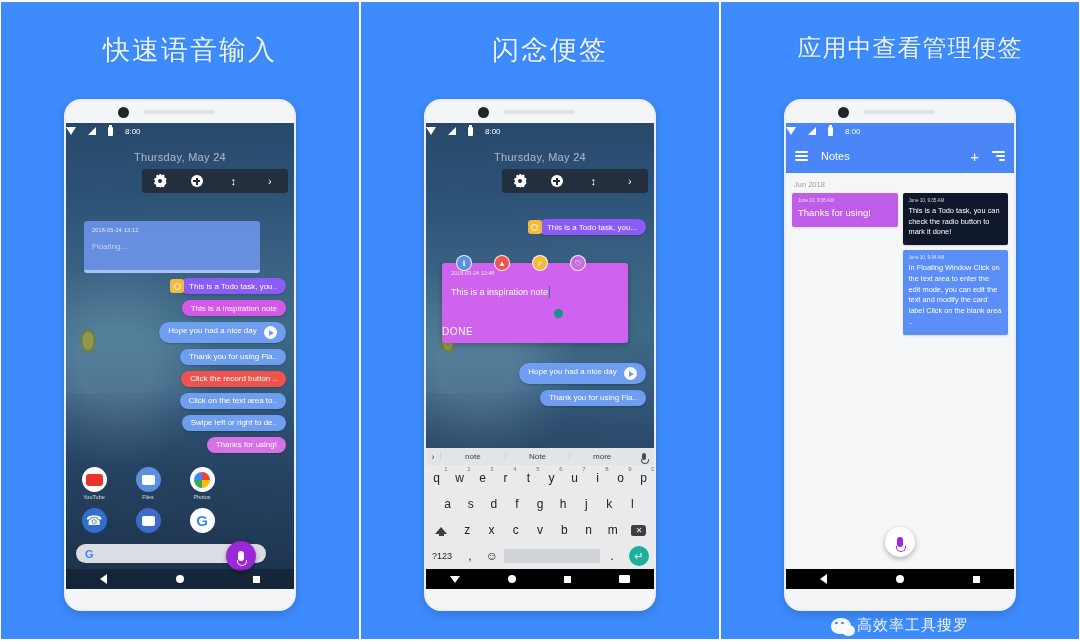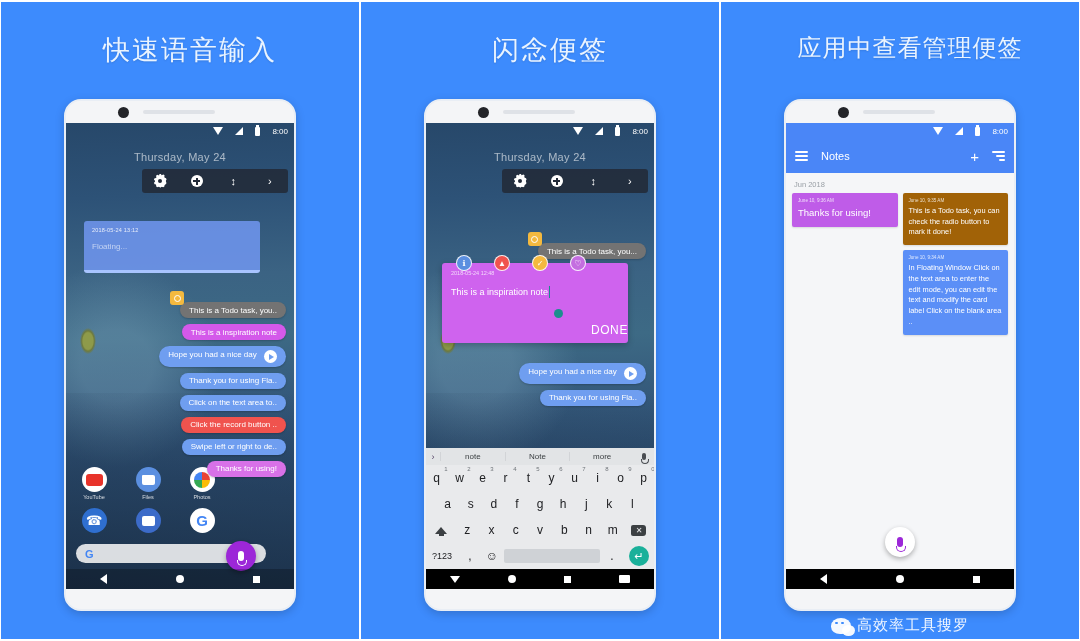--- a/index.html
+++ b/index.html
@@ -44,22 +44,22 @@
     position: relative; height: 22px; background: #f4f5f7;
     display: flex; align-items: center;
   }
   .cam { width: 11px; height: 11px; border-radius: 50%; background: #232428; margin-left: 52px; }
   .speaker { width: 72px; height: 4px; border-radius: 3px; background: #dfe2e7; margin-left: 14px; }
   .screen { position: relative; height: 466px; overflow: hidden; background: #2b4b6b; }
   .phone-bottom { height: 22px; background: #f4f5f7; }
 
   
   .statusbar {
-    height: 16px; display: flex; align-items: center; justify-content: flex-end;
-    gap: 12px; padding-right: 6px; color: #fff; font-size: 8px; position: relative; z-index: 6;
+    height: 16px; display: flex; align-items: center; 
+    gap: 12px; padding-right: 16px; color: #fff; font-size: 8px; position: relative; z-index: 6;
   }
   .ic-wifi { width: 0; height: 0; border-left: 5px solid transparent; border-right: 5px solid transparent; border-top: 8px solid #fff; }
   .ic-sig { width: 0; height: 0; border-left: 8px solid transparent; border-bottom: 8px solid #fff; position: relative; }
   .ic-sig::after { content:"¹²"; position:absolute; left:-8px; top:-9px; font-size:5px; color:#fff; }
   .ic-bat { width: 5px; height: 9px; background: #fff; border-radius: 1px; position: relative; }
   .ic-bat::before { content:""; position:absolute; top:-2px; left:1px; width:3px; height:2px; background:#fff; }
   .clock { font-size: 8px; }
 
   
   .wallpaper {
@@ -114,21 +114,21 @@
   .nc-body { font-size: 8px; color: rgba(255,255,255,.6); margin-top: 9px; }
 
   
   .bubbles { position: absolute; left: 0; top: 155px; width: 100%; z-index: 3; }
   .bub-row { display: flex; justify-content: flex-end; padding-right: 8px; margin-bottom: 6px; align-items: center; }
   .bub {
     max-width: 150px; border-radius: 11px; padding: 3.5px 9px;
     color: #fff; font-size: 8px; white-space: nowrap; overflow: hidden;
     box-shadow: 0 1px 2px rgba(0,0,0,.2);
   }
-  .bub.todo { background: #737373; margin-top: 24px; }
+  .bub.todo { background: #8b5cf6; }
   .bub.insp { background: #d459ea; }
   .bub.blue { background: #6f9ef0; }
   .bub.red  { background: #f0534e; }
   .bub.pink { background: #d871e8; }
   .bub-ic {
     width: 14px; height: 14px; border-radius: 3px; background: #f4b93f;
     margin-right: -4px; display: flex; align-items: center; justify-content: center; z-index:2;
   }
   .bub-ic i { width: 7px; height: 7px; border-radius: 50%; border: 1.6px solid #fff; display:block; }
   .play-ic {
@@ -188,21 +188,21 @@
   .act.y { background:#f4b93f; } .act.p { background:#c46ee0; }
   .edit-card {
     position: absolute; left: 16px; top: 140px; width: 186px; height: 80px;
     background: #cf63ee; border-radius: 3px; z-index: 4; padding: 7px 9px;
     box-shadow: 0 2px 6px rgba(0,0,0,.25);
   }
   .ec-time { font-size:5.5px; color: rgba(255,255,255,.75); }
   .ec-text { font-size: 9px; color:#fff; margin-top: 11px; position: relative; display:inline-block; }
   .ec-text::after { content:""; position:absolute; right:-2px; top:-1px; width:1.5px; height:12px; background:#1c8c8c; }
   .caret-drop { position:absolute; left: 112px; top: 46px; width:9px; height:9px; border-radius:50%; background:#1b8e8e; }
-  .ec-done { position:absolute; bottom:6px; width:100%; left:0; text-align:right; font-size:12px; color:#fff; letter-spacing:.6px; }
+  .ec-done { position:absolute; bottom:6px; width:100%; left:0; text-align:left; font-size:10px; color:#fff; letter-spacing:.6px; }
 
   
   .kb { position:absolute; left:0; bottom:20px; width:100%; background:#e9eaec; z-index:6; }
   .kb-sugg { height:17px; background:#e2e4e6; display:flex; align-items:center; }
   .kb-sugg .arrow { width:14px; text-align:center; color:#546; font-size:9px; }
   .kb-sugg .s { flex:1; text-align:center; font-size:8px; color:#3c4043; border-left:1px solid #d2d4d7; }
   .kb-sugg .mic-s { width:20px; display:flex; align-items:center; justify-content:center; }
   .kb-mic-glyph { width:4px;height:7px;border-radius:2px;background:#4a4d52;position:relative; }
   .kb-mic-glyph::after{content:"";position:absolute;left:50%;bottom:-4px;margin-left:-3px;width:6px;height:4px;border:1.2px solid #4a4d52;border-top:none;border-radius:0 0 6px 6px;}
   .kb-row { display:flex; justify-content:center; align-items:center; height:26px; gap:2px; }
@@ -234,21 +234,21 @@
   .month { font-size:7.5px; color:#9aa0a6; padding: 5px 8px 4px; }
   .masonry { display:flex; gap:5px; padding: 0 6px; }
   .col { flex:1; display:flex; flex-direction:column; gap:5px; }
   .ncard { border-radius:2px; padding:5px 6px 7px; box-shadow: 0 1px 2px rgba(0,0,0,.12); }
   .ncard .t { font-size:4.6px; color: rgba(255,255,255,.8); margin-bottom:3px; }
   .ncard .x { font-size:7.4px; color:#fff; line-height:1.45; }
   .ncard .x.big { font-size:9.5px; }
   .c-purple { background:#bf5ce8; }
   .c-red { background:#f05a55; }
   .c-violet { background:#c46cf0; }
-  .c-yellow { background:#a16207; }
+  .c-yellow { background:#0f172a; }
   .c-blue { background:#5b8ff7; }
 
   
   .watermark {
     position:absolute; left:50%; transform:translateX(-50%);
     bottom: 4px; display:flex; align-items:center; gap:6px;
     color: rgba(255,255,255,.92); font-size:15px; letter-spacing:1px; z-index: 9;
   }
   .wechat {
     width:20px;height:16px;border-radius:50% 50% 45% 45%;background:rgba(255,255,255,.95);position:relative;
@@ -313,24 +313,24 @@
           <div class="bub-row">
             <div class="bub blue">
               <span>Hope you had a nice day</span>
               <span class="play-ic"></span>
             </div>
           </div>
           <div class="bub-row">
             <div class="bub blue">Thank you for using Fla..</div>
           </div>
           <div class="bub-row">
+            <div class="bub red">Click the record button ..</div>
+          </div>
+          <div class="bub-row">
             <div class="bub blue">Click on the text area to..</div>
-          </div>
-          <div class="bub-row">
-            <div class="bub red">Click the record button ..</div>
           </div>
           <div class="bub-row">
             <div class="bub blue">Swipe left or right to de..</div>
           </div>
           <div class="bub-row">
             <div class="bub pink">Thanks for using!</div>
           </div>
         </div>
 
         <div class="home-icons">

